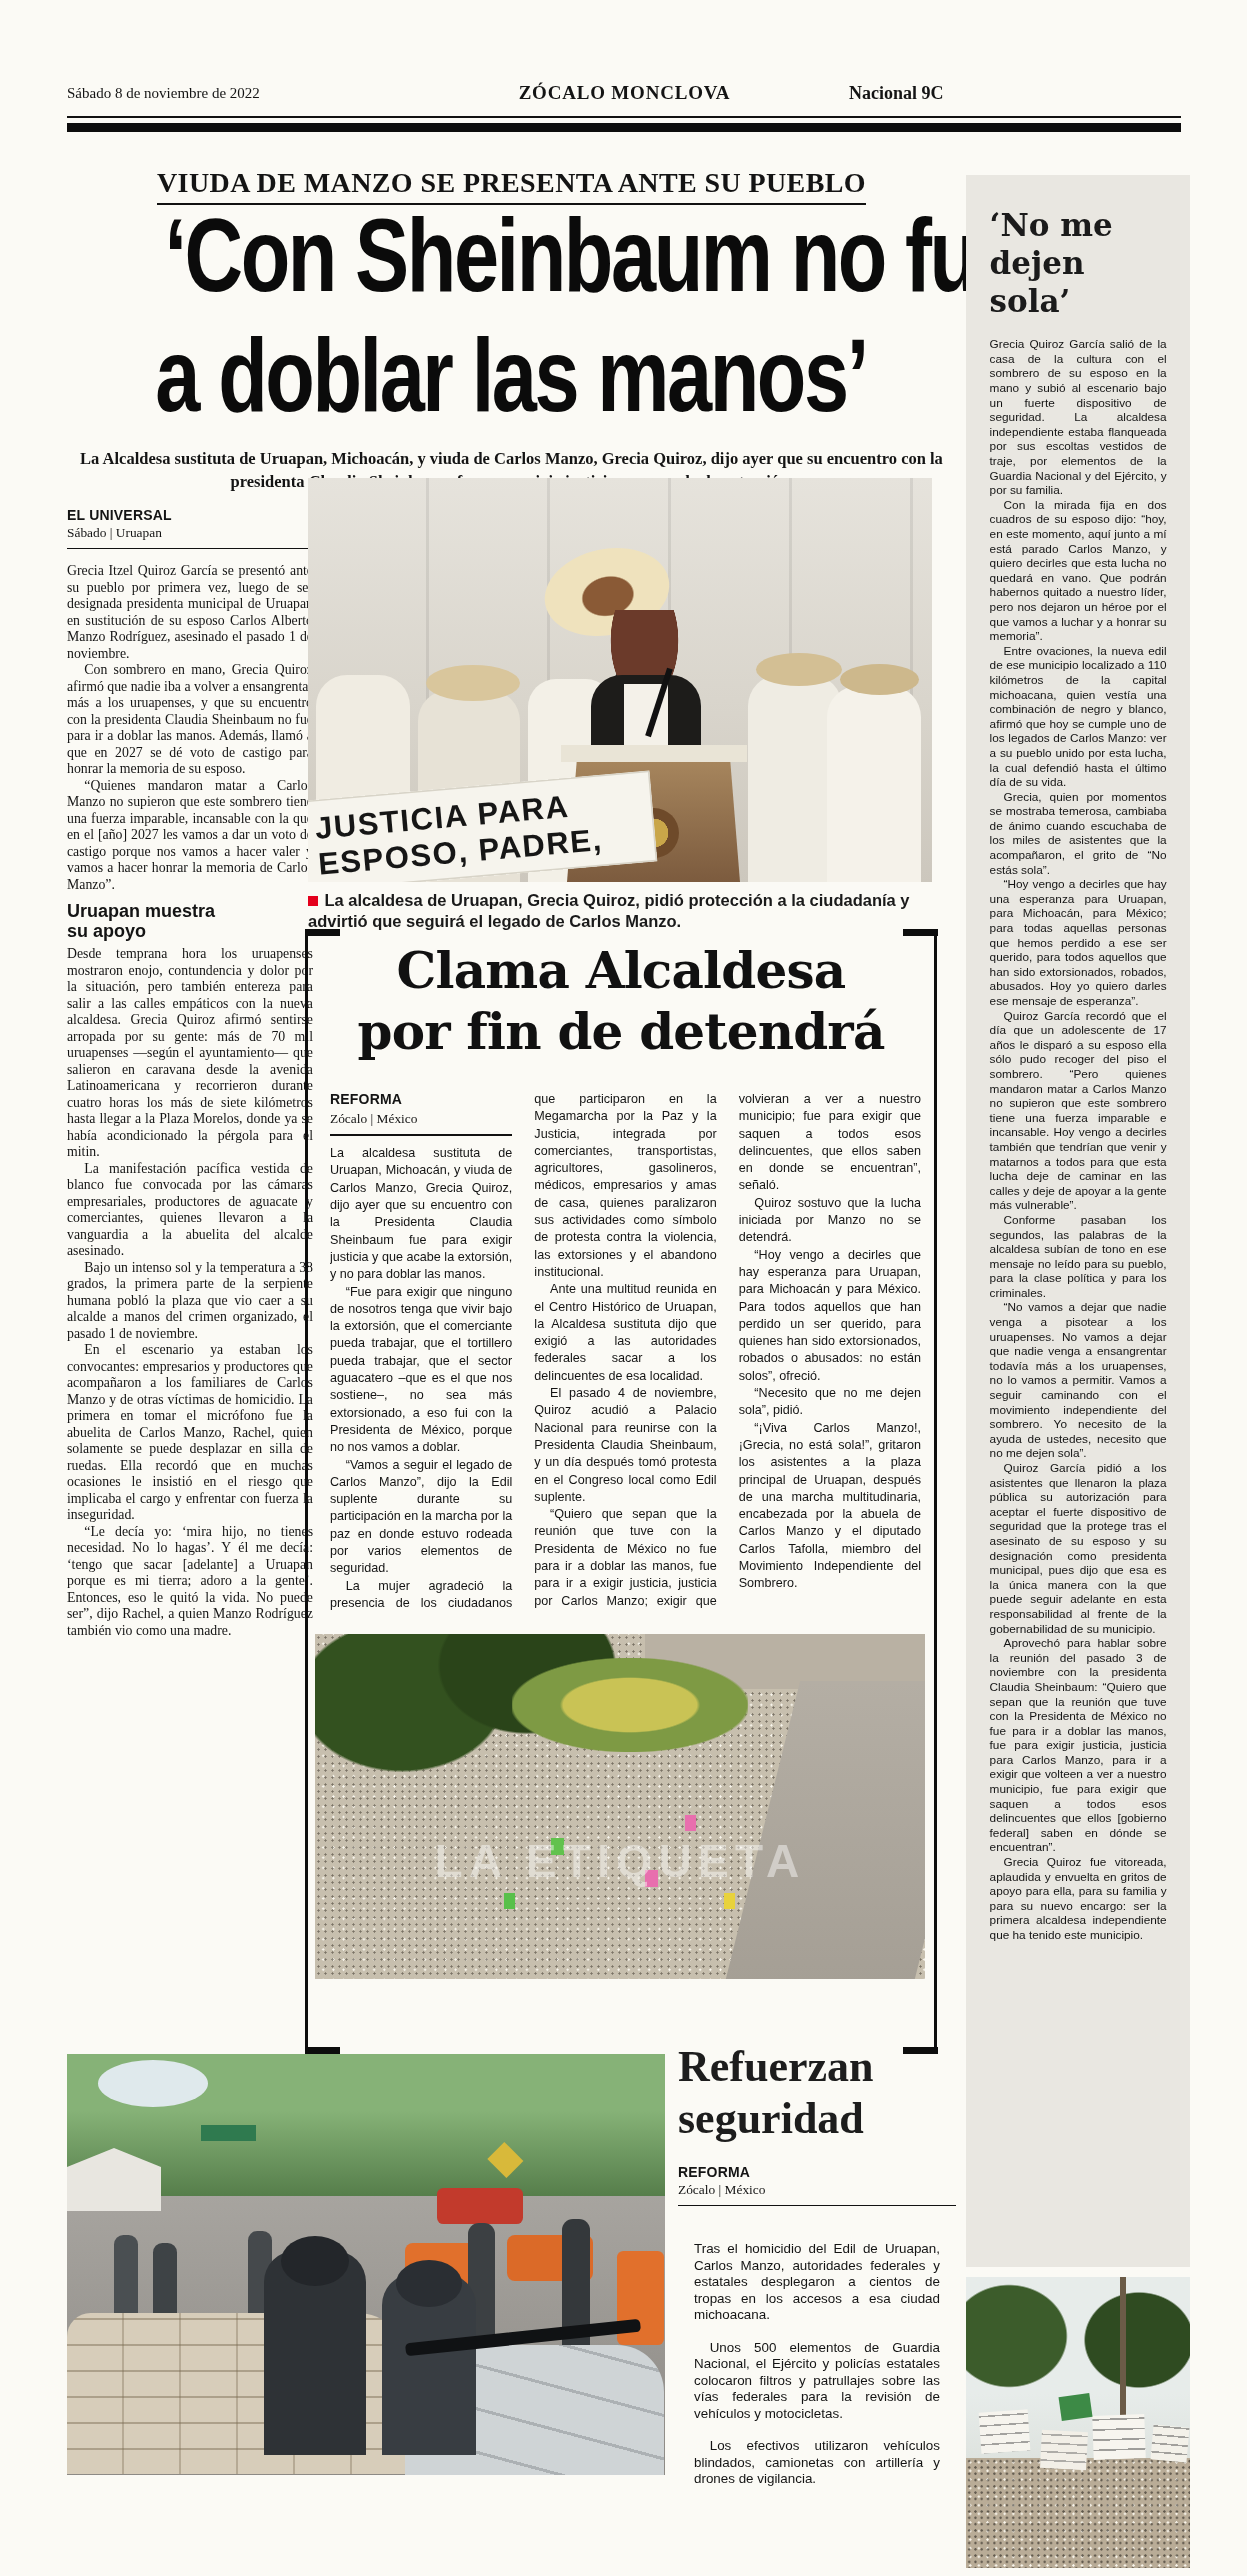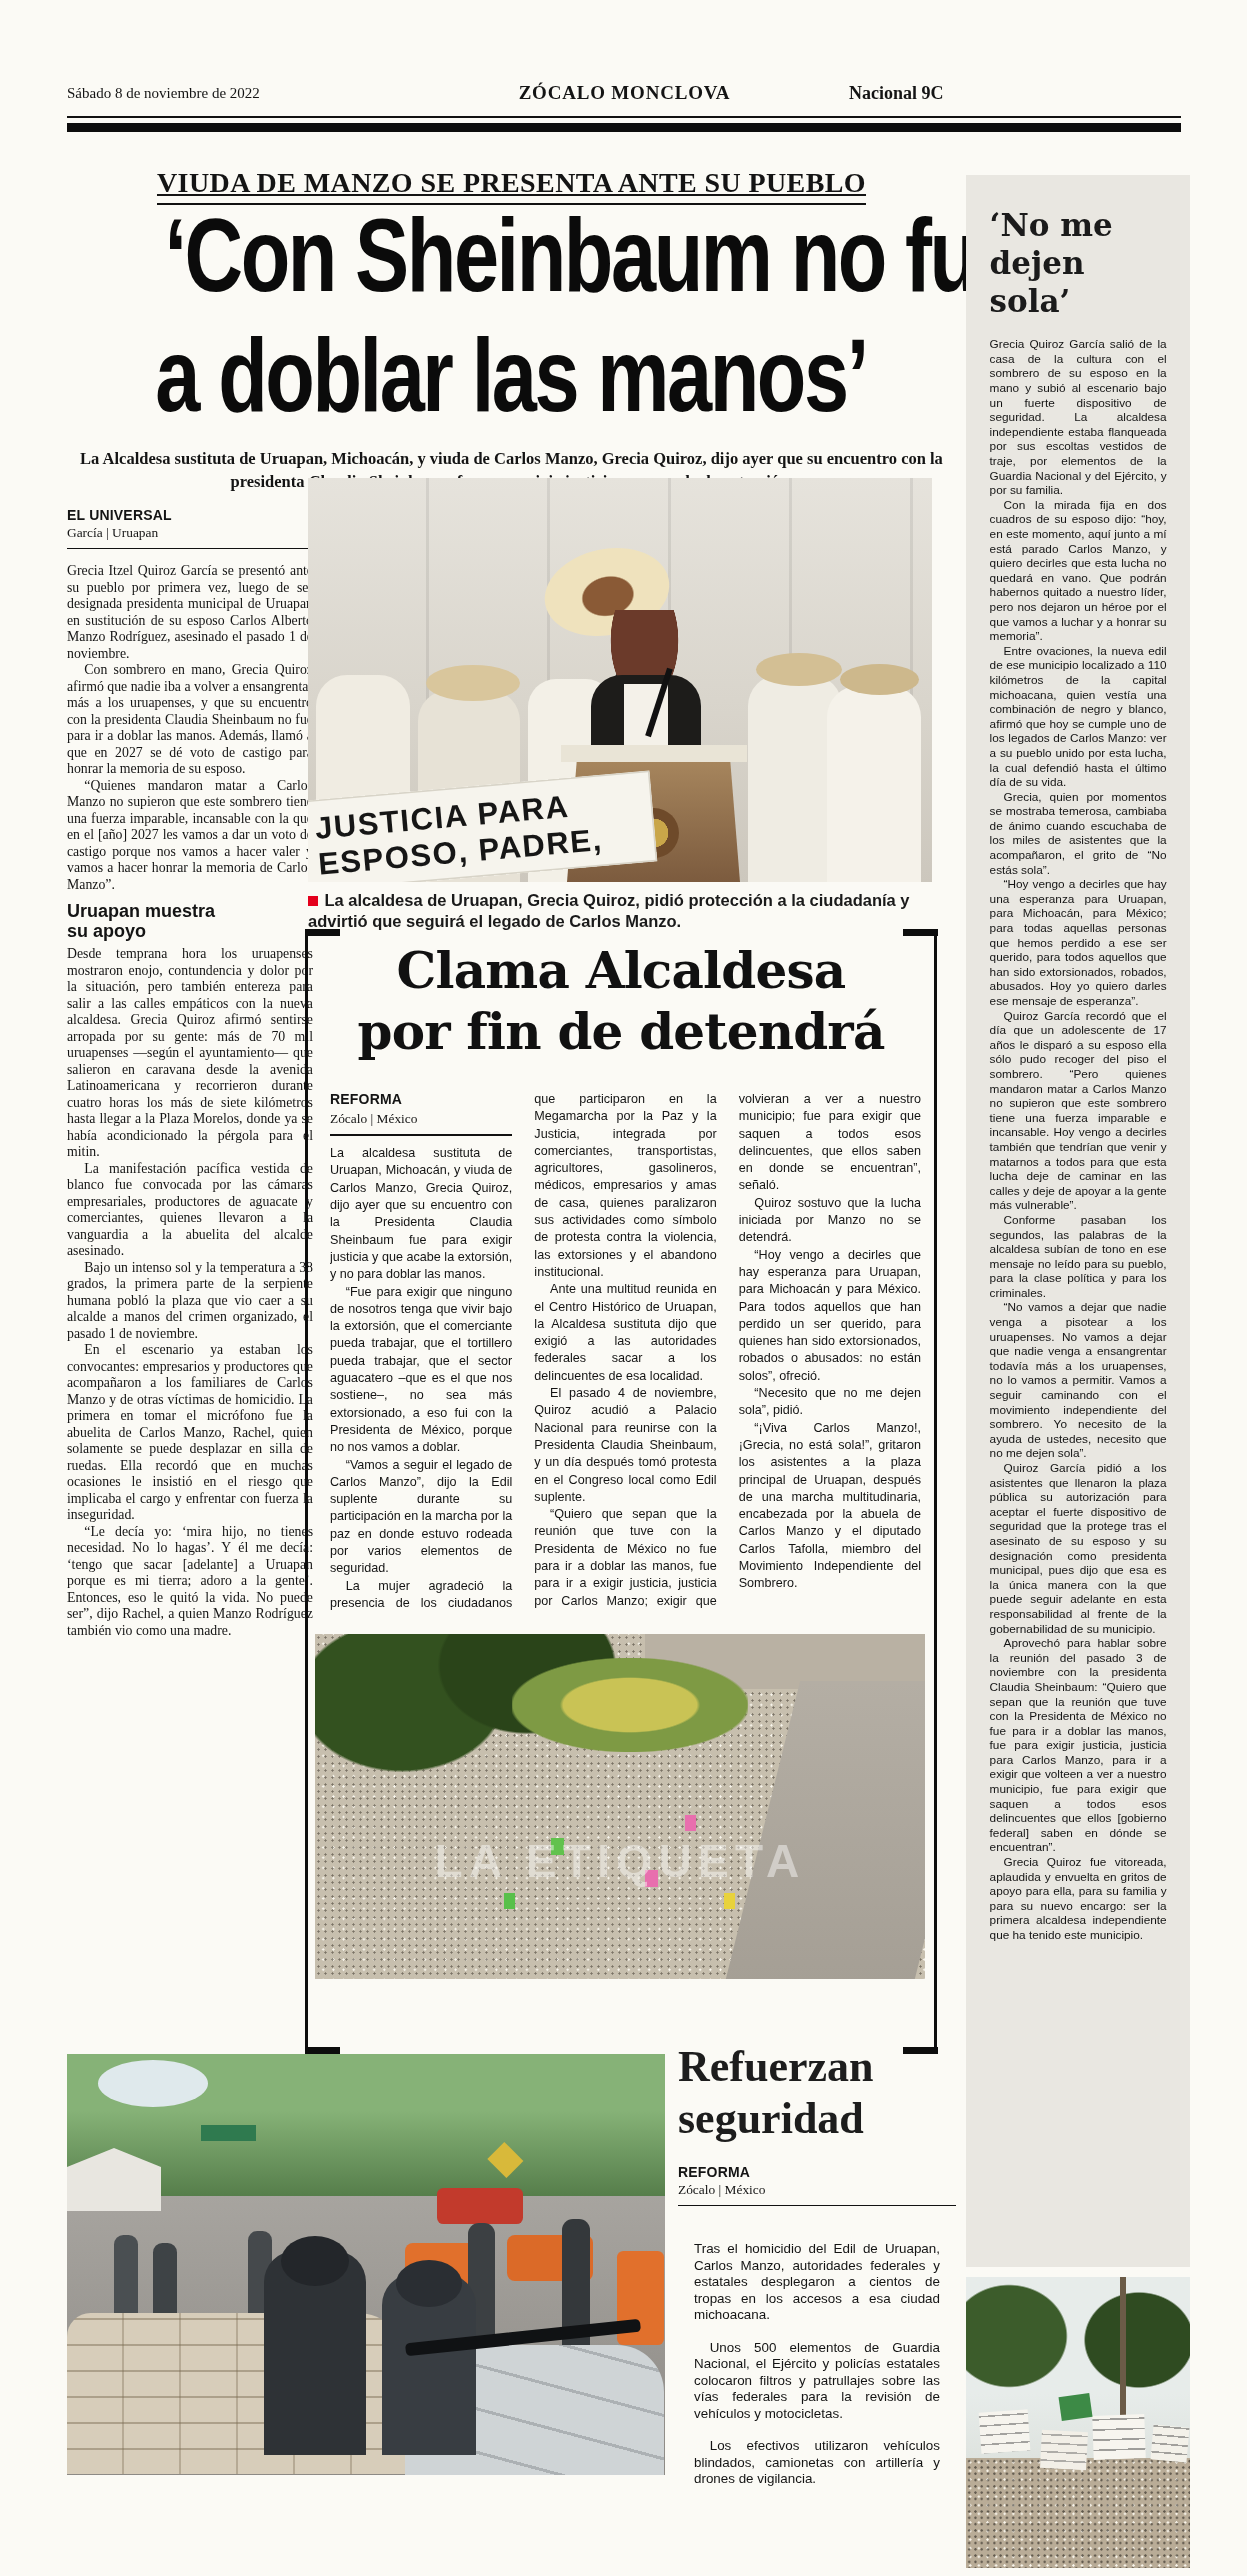--- a/index.html
+++ b/index.html
@@ -9,21 +9,21 @@
   .slab{font-family:"DejaVu Serif",serif;}
 
   
   .hdr-date{left:67px;top:85px;width:330px;font-size:15px;}
   .hdr-mast{left:310px;top:82px;width:629px;text-align:center;font-size:19px;font-weight:bold;letter-spacing:0.8px;}
   .hdr-sec{left:849px;top:83px;width:332px;text-align:left;font-size:18px;font-weight:bold;}
   .hdr-rule{left:67px;top:116px;width:1114px;height:1.6px;background:#111;}
   .hdr-bar{left:67px;top:123px;width:1114px;height:9.4px;background:#0d0d0d;}
 
   
-  .kicker{left:67px;top:167px;width:889px;text-align:center;font-size:28px;font-weight:bold;letter-spacing:0.4px;text-decoration:underline;}
+  .kicker{left:67px;top:167px;width:889px;text-align:center;font-size:28px;font-weight:bold;letter-spacing:0.4px;}
   .kicker span{border-bottom:2.4px solid #111;padding-bottom:4.7px;}
   .headline{left:47px;top:195px;width:928px;text-align:center;line-height:120px;
             font-family:"Liberation Sans","DejaVu Sans",sans-serif;font-weight:bold;font-size:104px;
             letter-spacing:-3.1px;color:#0b0b0b;}
   .cond{display:inline-block;transform:scaleX(.78);transform-origin:center;white-space:nowrap;}
   .deck{left:75px;top:447px;width:873px;text-align:center;font-size:16.5px;line-height:23px;font-weight:bold;}
 
   
   .byline-src{font-family:"Liberation Sans","DejaVu Sans",sans-serif;font-weight:bold;font-size:14px;letter-spacing:0.2px;}
   .byline-pl{font-size:13.4px;margin-top:1.6px;}
@@ -101,21 +101,21 @@
 
   <div class="abs kicker"><span>VIUDA DE MANZO SE PRESENTA ANTE SU PUEBLO</span></div>
   <div class="abs headline">
     <span class="cond">‘Con Sheinbaum no fui</span><br>
     <span class="cond">a doblar las manos’</span>
   </div>
   <div class="abs deck">La Alcaldesa sustituta de Uruapan, Michoacán, y viuda de Carlos Manzo, Grecia Quiroz, dijo ayer que su encuentro con la presidenta Claudia Sheinbaum, fue para exigir justicia y que acabe la extorsión.</div>
 
   <div class="abs lead-by">
     <div class="byline-src">EL UNIVERSAL</div>
-    <div class="byline-pl">García | Uruapan</div>
+    <div class="byline-pl">Sábado | Uruapan</div>
     <div class="byline-rule"></div>
   </div>
   <div class="abs lead-body">
     <div class="plist">
         <p>Grecia Itzel Quiroz García se presentó ante su pueblo por primera vez, luego de ser designada presidenta municipal de Uruapan en sustitución de su esposo Carlos Alberto Manzo Rodríguez, asesinado el pasado 1 de noviembre.</p>
         <p>Con sombrero en mano, Grecia Quiroz afirmó que nadie iba a volver a ensangrentar más a los uruapenses, y que su encuentro con la presidenta Claudia Sheinbaum no fue para ir a doblar las manos. Además, llamó a que en 2027 se dé voto de castigo para honrar la memoria de su esposo.</p>
         <p>“Quienes mandaron matar a Carlos Manzo no supieron que este sombrero tiene una fuerza imparable, incansable con la que en el [año] 2027 les vamos a dar un voto de castigo porque nos vamos a hacer valer y vamos a hacer honrar la memoria de Carlos Manzo”.</p>
       </div>
     <div class="lead-sub">
       <span>Uruapan muestra</span><br>

